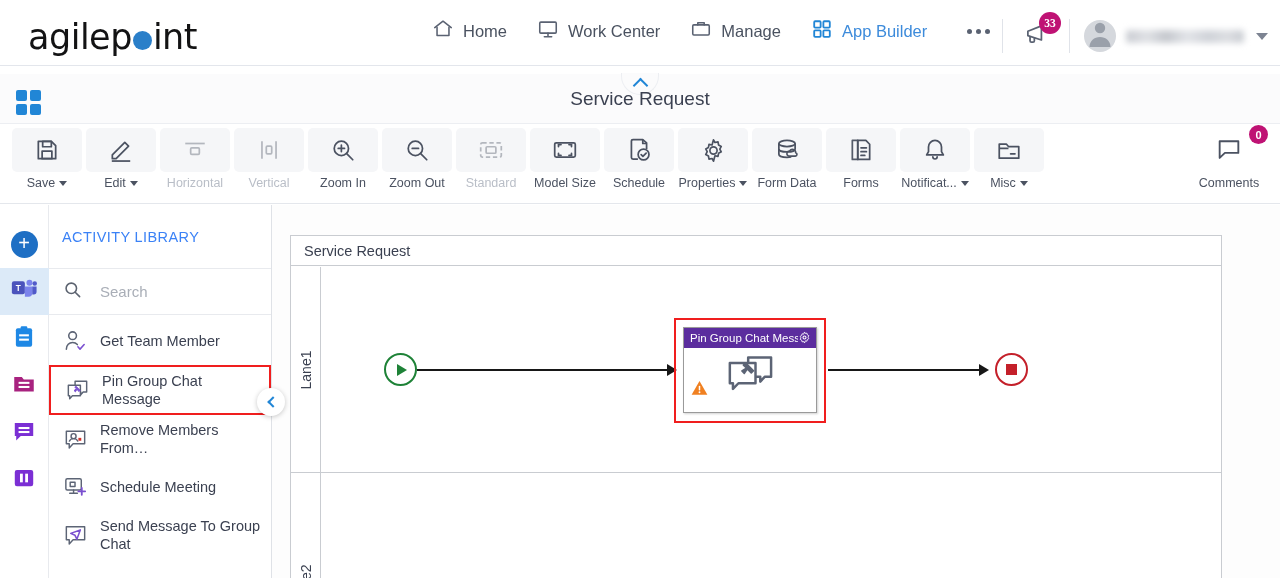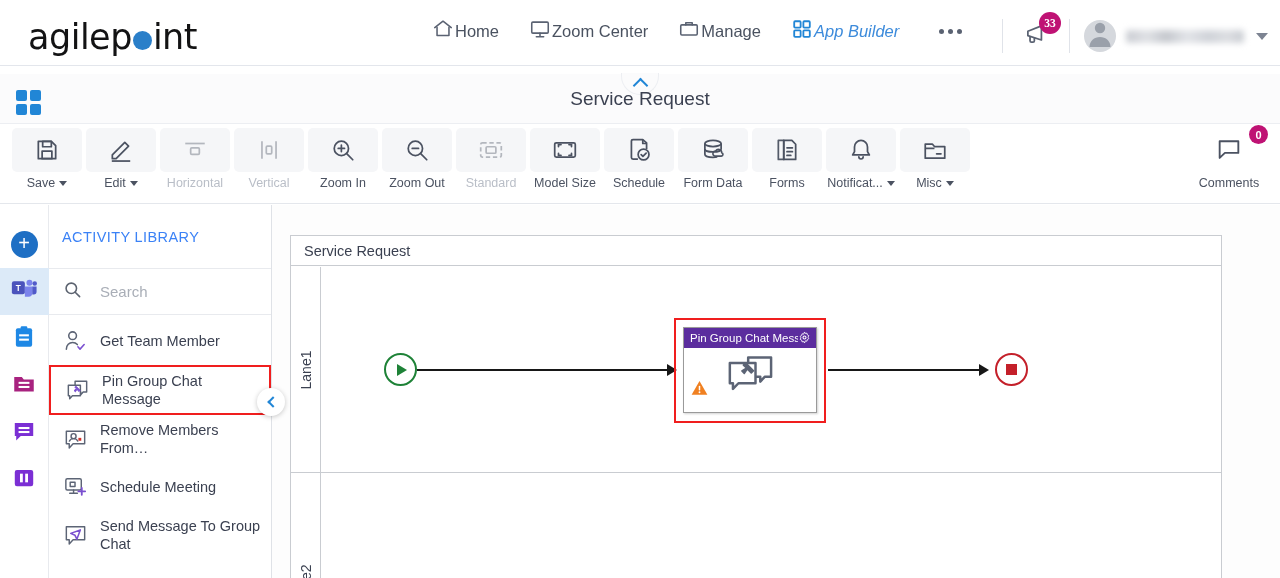--- a/index.html
+++ b/index.html
@@ -23,23 +23,23 @@
   .logo-text {
     font-size: 35px; letter-spacing: -0.5px; color: #131314;
     font-family: "DejaVu Sans", sans-serif; font-weight: 400;
   }
   .logo-dot {
     display: inline-block; width: 19px; height: 19px; border-radius: 50%;
     background: #2a7fc9; margin: 0 1px 0 1px; vertical-align: -1px;
   }
 
   .nav { position: absolute; left: 432px; top: 18px; display: flex; align-items: center; gap: 30px; }
-  .nav-item { display: flex; align-items: center; gap: 1px; cursor: pointer; }
+  .nav-item { display: flex; align-items: center; gap: 9px; cursor: pointer; }
   .nav-label { font-size: 16.5px; color: #4a5260; }
-  .nav-item.active .nav-label { color: #3d8bdb; font-style: italic; }
+  .nav-item.active .nav-label { color: #3d8bdb; }
   .nav-dots { display:flex; gap:4px; align-items:center; margin-left: 10px; cursor:pointer;}
   .nav-dots i { width:5px; height:5px; background:#5a6272; border-radius:50%; display:block; }
 
   .topright { position: absolute; right: 12px; top: 12px; display: flex; align-items: center; height: 48px; }
   .divider-v { width: 1px; height: 34px; background: #e0e3e9; margin: 0 14px; }
   .megaphone-wrap { position: relative; width: 38px; height: 38px; display:flex; align-items:center; justify-content:center; cursor:pointer;}
   .badge {
     position: absolute; border-radius: 50%; color: #fff;
     font-size: 11px; font-weight: bold; display:flex; align-items:center; justify-content:center;
     background: #bf1274;
@@ -194,21 +194,21 @@
         </span>
         <span class="nav-label">Home</span>
       </div>
       <div class="nav-item">
         <span>
           <svg width="22" height="22" viewBox="0 0 24 24" fill="none" stroke="#5a6272" stroke-width="1.7" stroke-linecap="round" stroke-linejoin="round">
               <rect x="3" y="4.5" width="18" height="12" rx="1.2"></rect>
               <path d="M12 16.5v4M8 20.5h8"></path>
             </svg>
         </span>
-        <span class="nav-label">Zoom Center</span>
+        <span class="nav-label">Work Center</span>
       </div>
       <div class="nav-item">
         <span>
           <svg width="22" height="22" viewBox="0 0 24 24" fill="none" stroke="#5a6272" stroke-width="1.7" stroke-linecap="round" stroke-linejoin="round">
               <rect x="3" y="7.5" width="18" height="11" rx="1.2"></rect>
               <path d="M8.5 7.5V5.2h7v2.3"></path>
             </svg>
         </span>
         <span class="nav-label">Manage</span>
       </div>
@@ -376,20 +376,32 @@
             <path d="M15.5 2.5V6h3.4"></path>
             <circle cx="16.2" cy="16.2" r="5"></circle>
             <path d="m14 16.3 1.6 1.6 3-3" stroke-linecap="round"></path>
           </svg>
       </div>
       <div class="tb-lbl">
           <span>Schedule</span>
         </div>
     </div>
 
+    <div class="tb-btn">
+      <div class="tb-ico">
+        <svg width="27" height="27" viewBox="0 0 24 24" fill="none" stroke="#4b5261" stroke-width="1.5" stroke-linejoin="round">
+            <circle cx="12" cy="12" r="3.2"></circle>
+            <path d="M12 2.5l1.3 2.4 2.7-.5 .5 2.7 2.4 1.3-1.3 2.4 1.3 2.4-2.4 1.3-.5 2.7-2.7-.5L12 21.5l-1.3-2.4-2.7.5-.5-2.7-2.4-1.3L6.4 13l-1.3-2.4 2.4-1.3.5-2.7 2.7.5z"></path>
+          </svg>
+      </div>
+      <div class="tb-lbl">
+          <span>Properties</span>
+          <i class="tb-caret"></i>
+        </div>
+    </div>
 
     <div class="tb-btn">
       <div class="tb-ico">
         <svg width="26" height="26" viewBox="0 0 24 24" fill="none" stroke="#4b5261" stroke-width="1.6">
             <ellipse cx="12" cy="6" rx="7.5" ry="2.8"></ellipse>
             <path d="M4.5 6v5c0 1.6 3.4 2.8 7.5 2.8s7.5-1.2 7.5-2.8V6"></path>
             <path d="M4.5 11v5c0 1.6 3.4 2.8 7.5 2.8 1.4 0 2.8-.15 3.9-.42"></path>
             <path d="M16.5 20.3a2.6 2.6 0 0 1 .3-5.2 3.3 3.3 0 0 1 6.1 1.7 1.8 1.8 0 0 1-.4 3.5z" transform="translate(-1,-1) scale(.92)"></path>
           </svg>
       </div>

